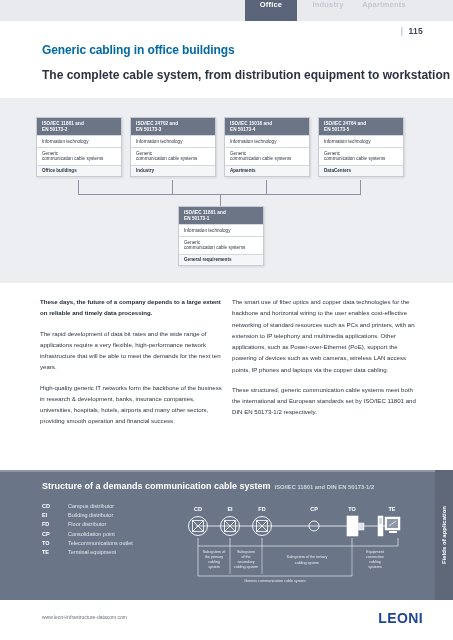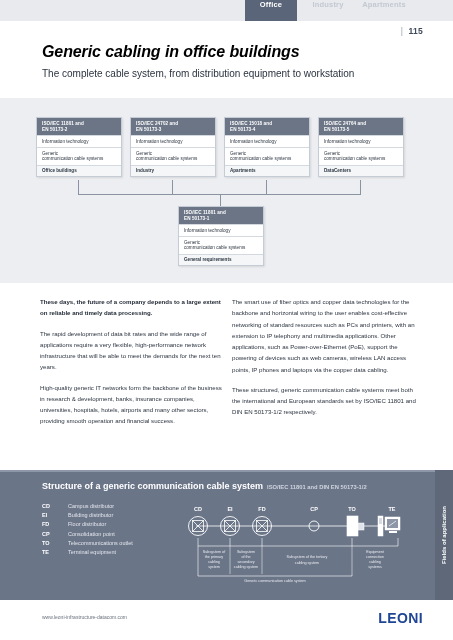--- a/index.html
+++ b/index.html
@@ -31,27 +31,26 @@
   .pagenum {
     position: absolute; right: 30px; top: 26px;
     font-size: 8.5px; color: #3f4a5a; font-weight: bold;
     letter-spacing: .3px;
   }
   .pagenum .bar { color: #9aa3b0; font-weight: normal; margin-right: 5px; }
 
   
   .h1 {
     position: absolute; left: 42px; top: 43px;
-    font-size: 16px; font-weight: bold; color: #000000;
+    font-size: 12px; font-weight: bold; color: #0369a1;
     letter-spacing: -.1px;
-    font-style: italic;
   }
   .h2 {
     position: absolute; left: 42px; top: 68px;
-    font-size: 10px; color: #2b3440; font-weight: normal;
+    font-size: 12px; color: #2b3440; font-weight: bold;
   }
 
   
   .panel {
     position: absolute; left: 0; top: 98px; width: 453px; height: 185px;
     background: #eceef1;
   }
 
   .stdbox {
     position: absolute; width: 86px;
@@ -248,21 +247,21 @@
   <div class="col" id="col-right">
     <p>The smart use of fiber optics and copper data technologies for the backbone and horizontal wiring to the user enables cost-effective networking of standard resources such as PCs and printers, with an extension to IP telephony and multimedia applications. Other applications, such as Power-over-Ethernet (PoE), support the powering of devices such as web cameras, wireless LAN access points, IP phones and laptops via the copper data cabling.</p>
     <p>These structured, generic communication cable systems meet both the international and European standards set by ISO/IEC 11801 and DIN EN 50173-1/2 respectively.</p>
   </div>
 
   <div class="darkpanel">
     <div class="topline"></div>
   </div>
 
   <div class="dp-title">
-    <span>Structure of a generic communication cable system</span><span class="sub">ISO/IEC 11801 and DIN EN 50173-1/2</span>
+    <span>Structure of a demands communication cable system</span><span class="sub">ISO/IEC 11801 and DIN EN 50173-1/2</span>
   </div>
 
   <div class="legend">
     <div class="legend-row">
       <span class="abbr">CD</span>
       <span class="desc">Campus distributor</span>
     </div>
     <div class="legend-row">
       <span class="abbr">EI</span>
       <span class="desc">Building distributor</span>

